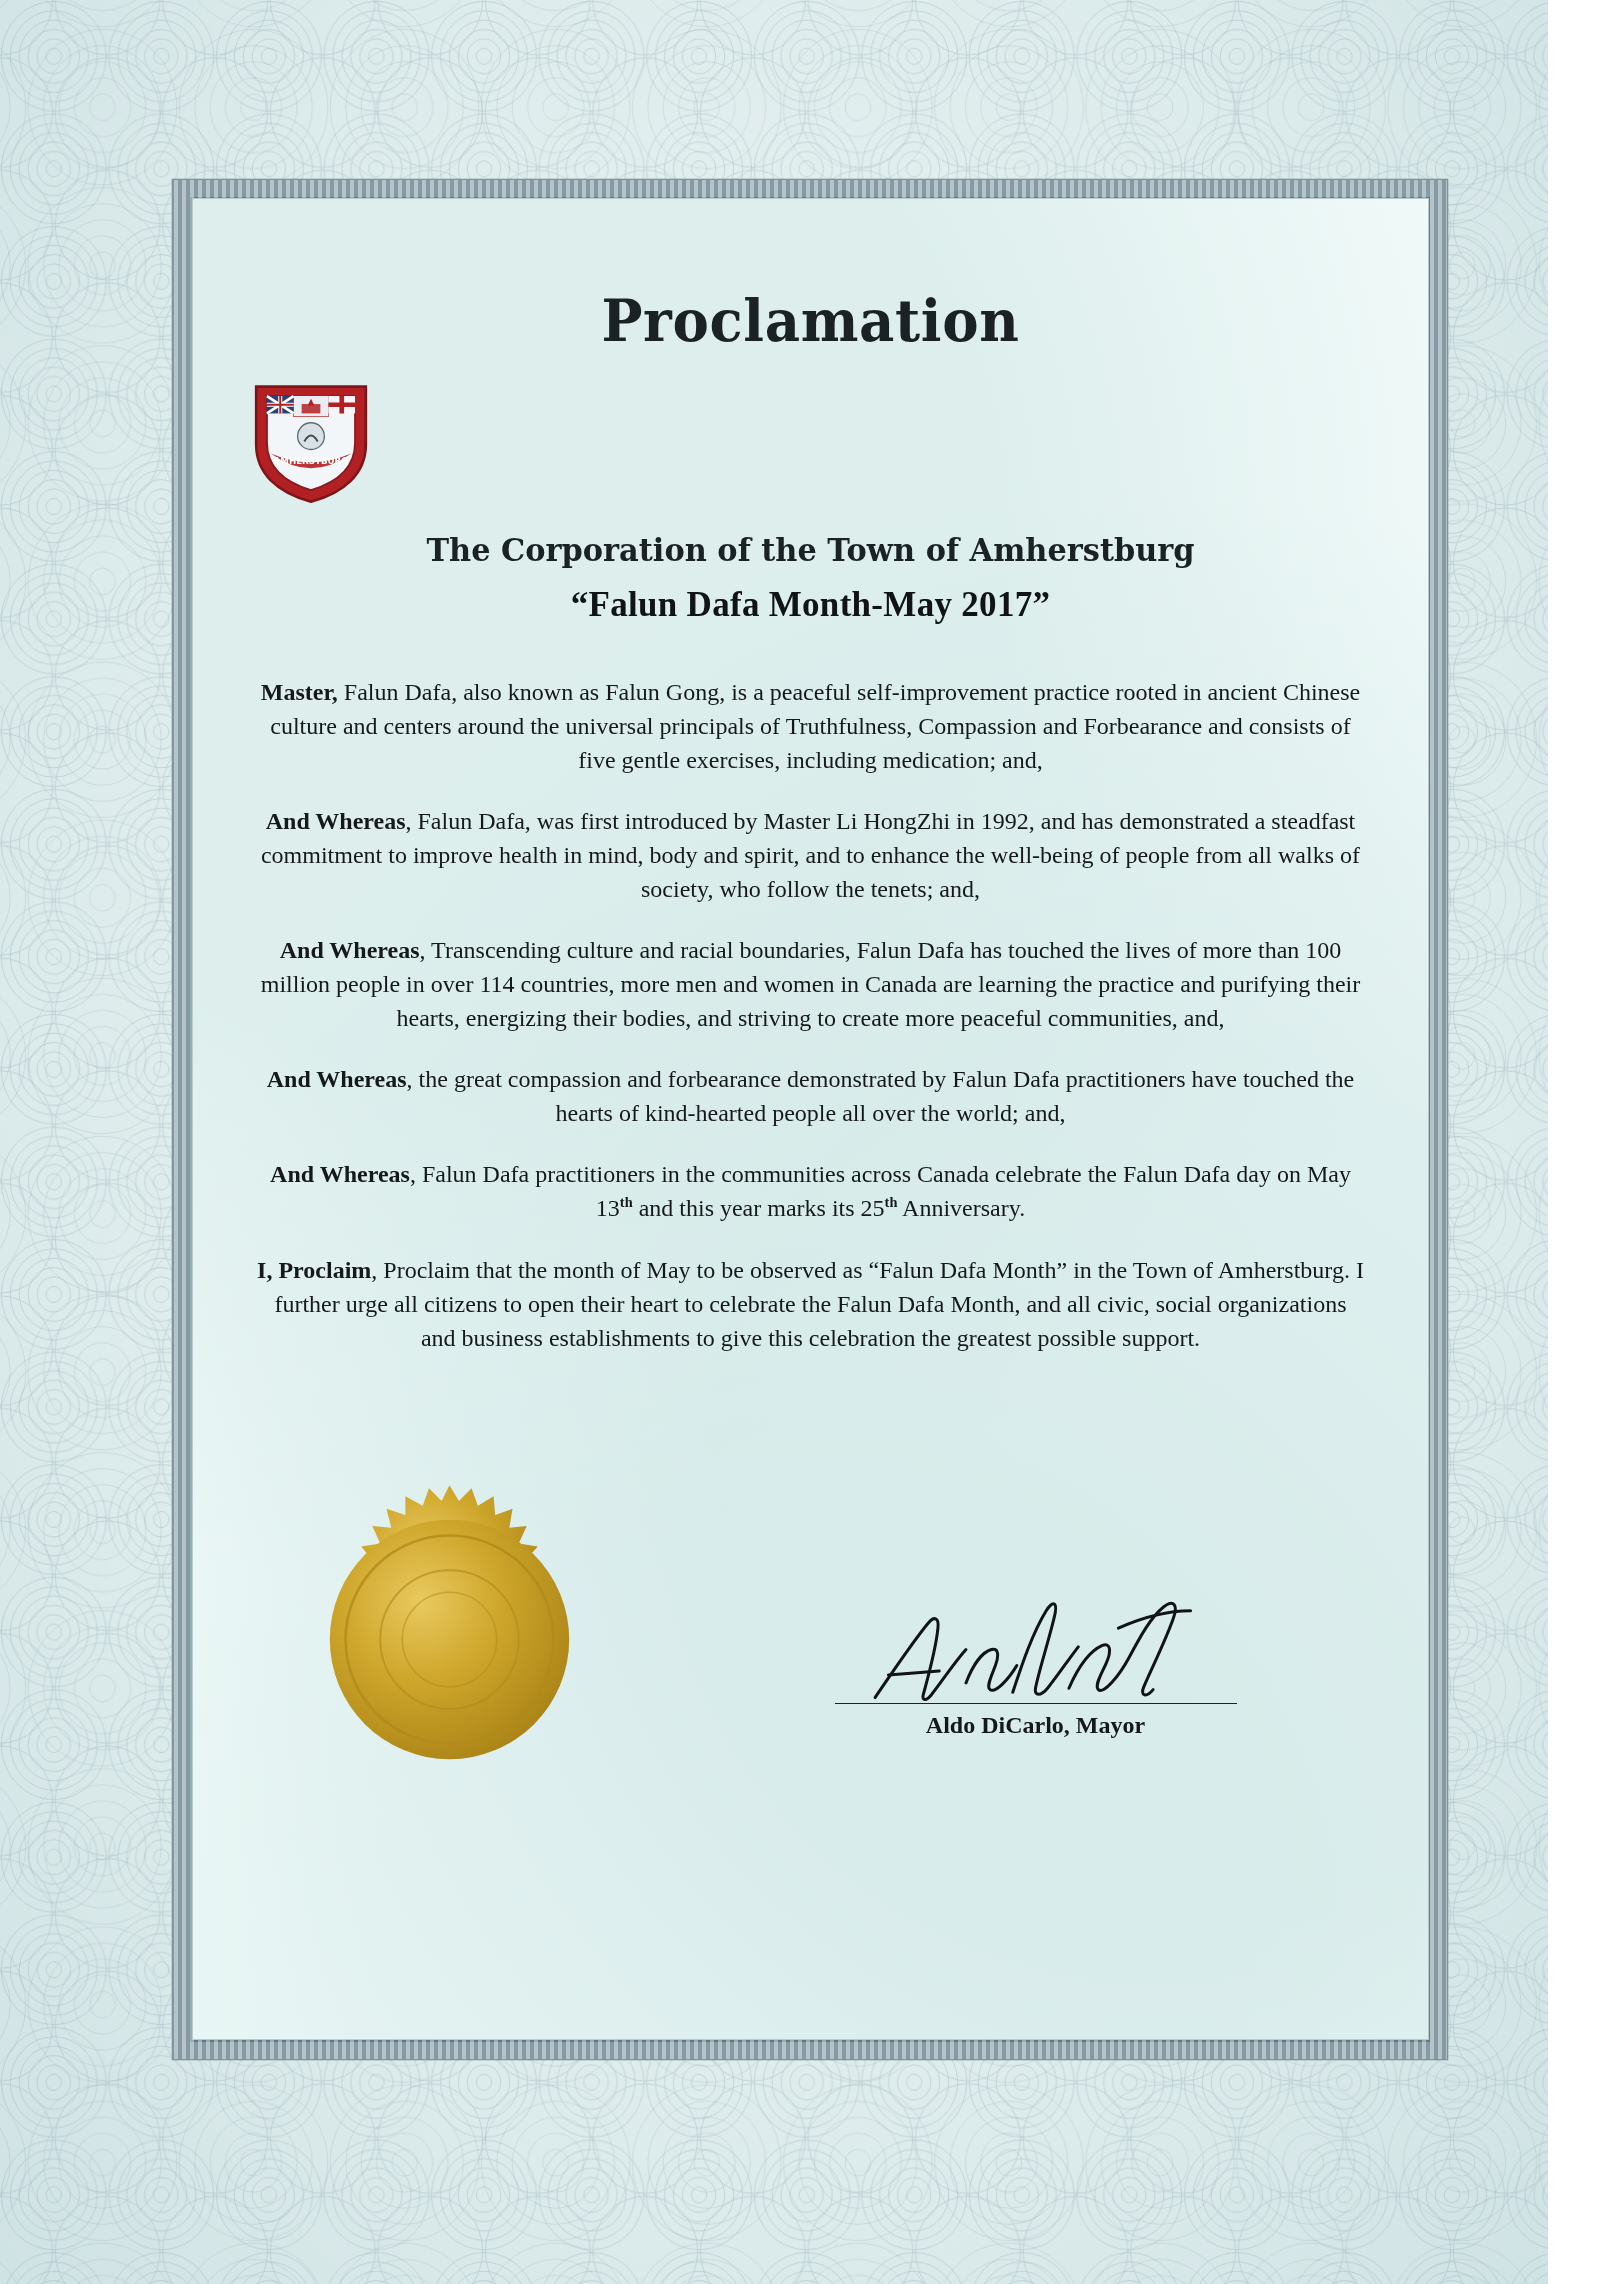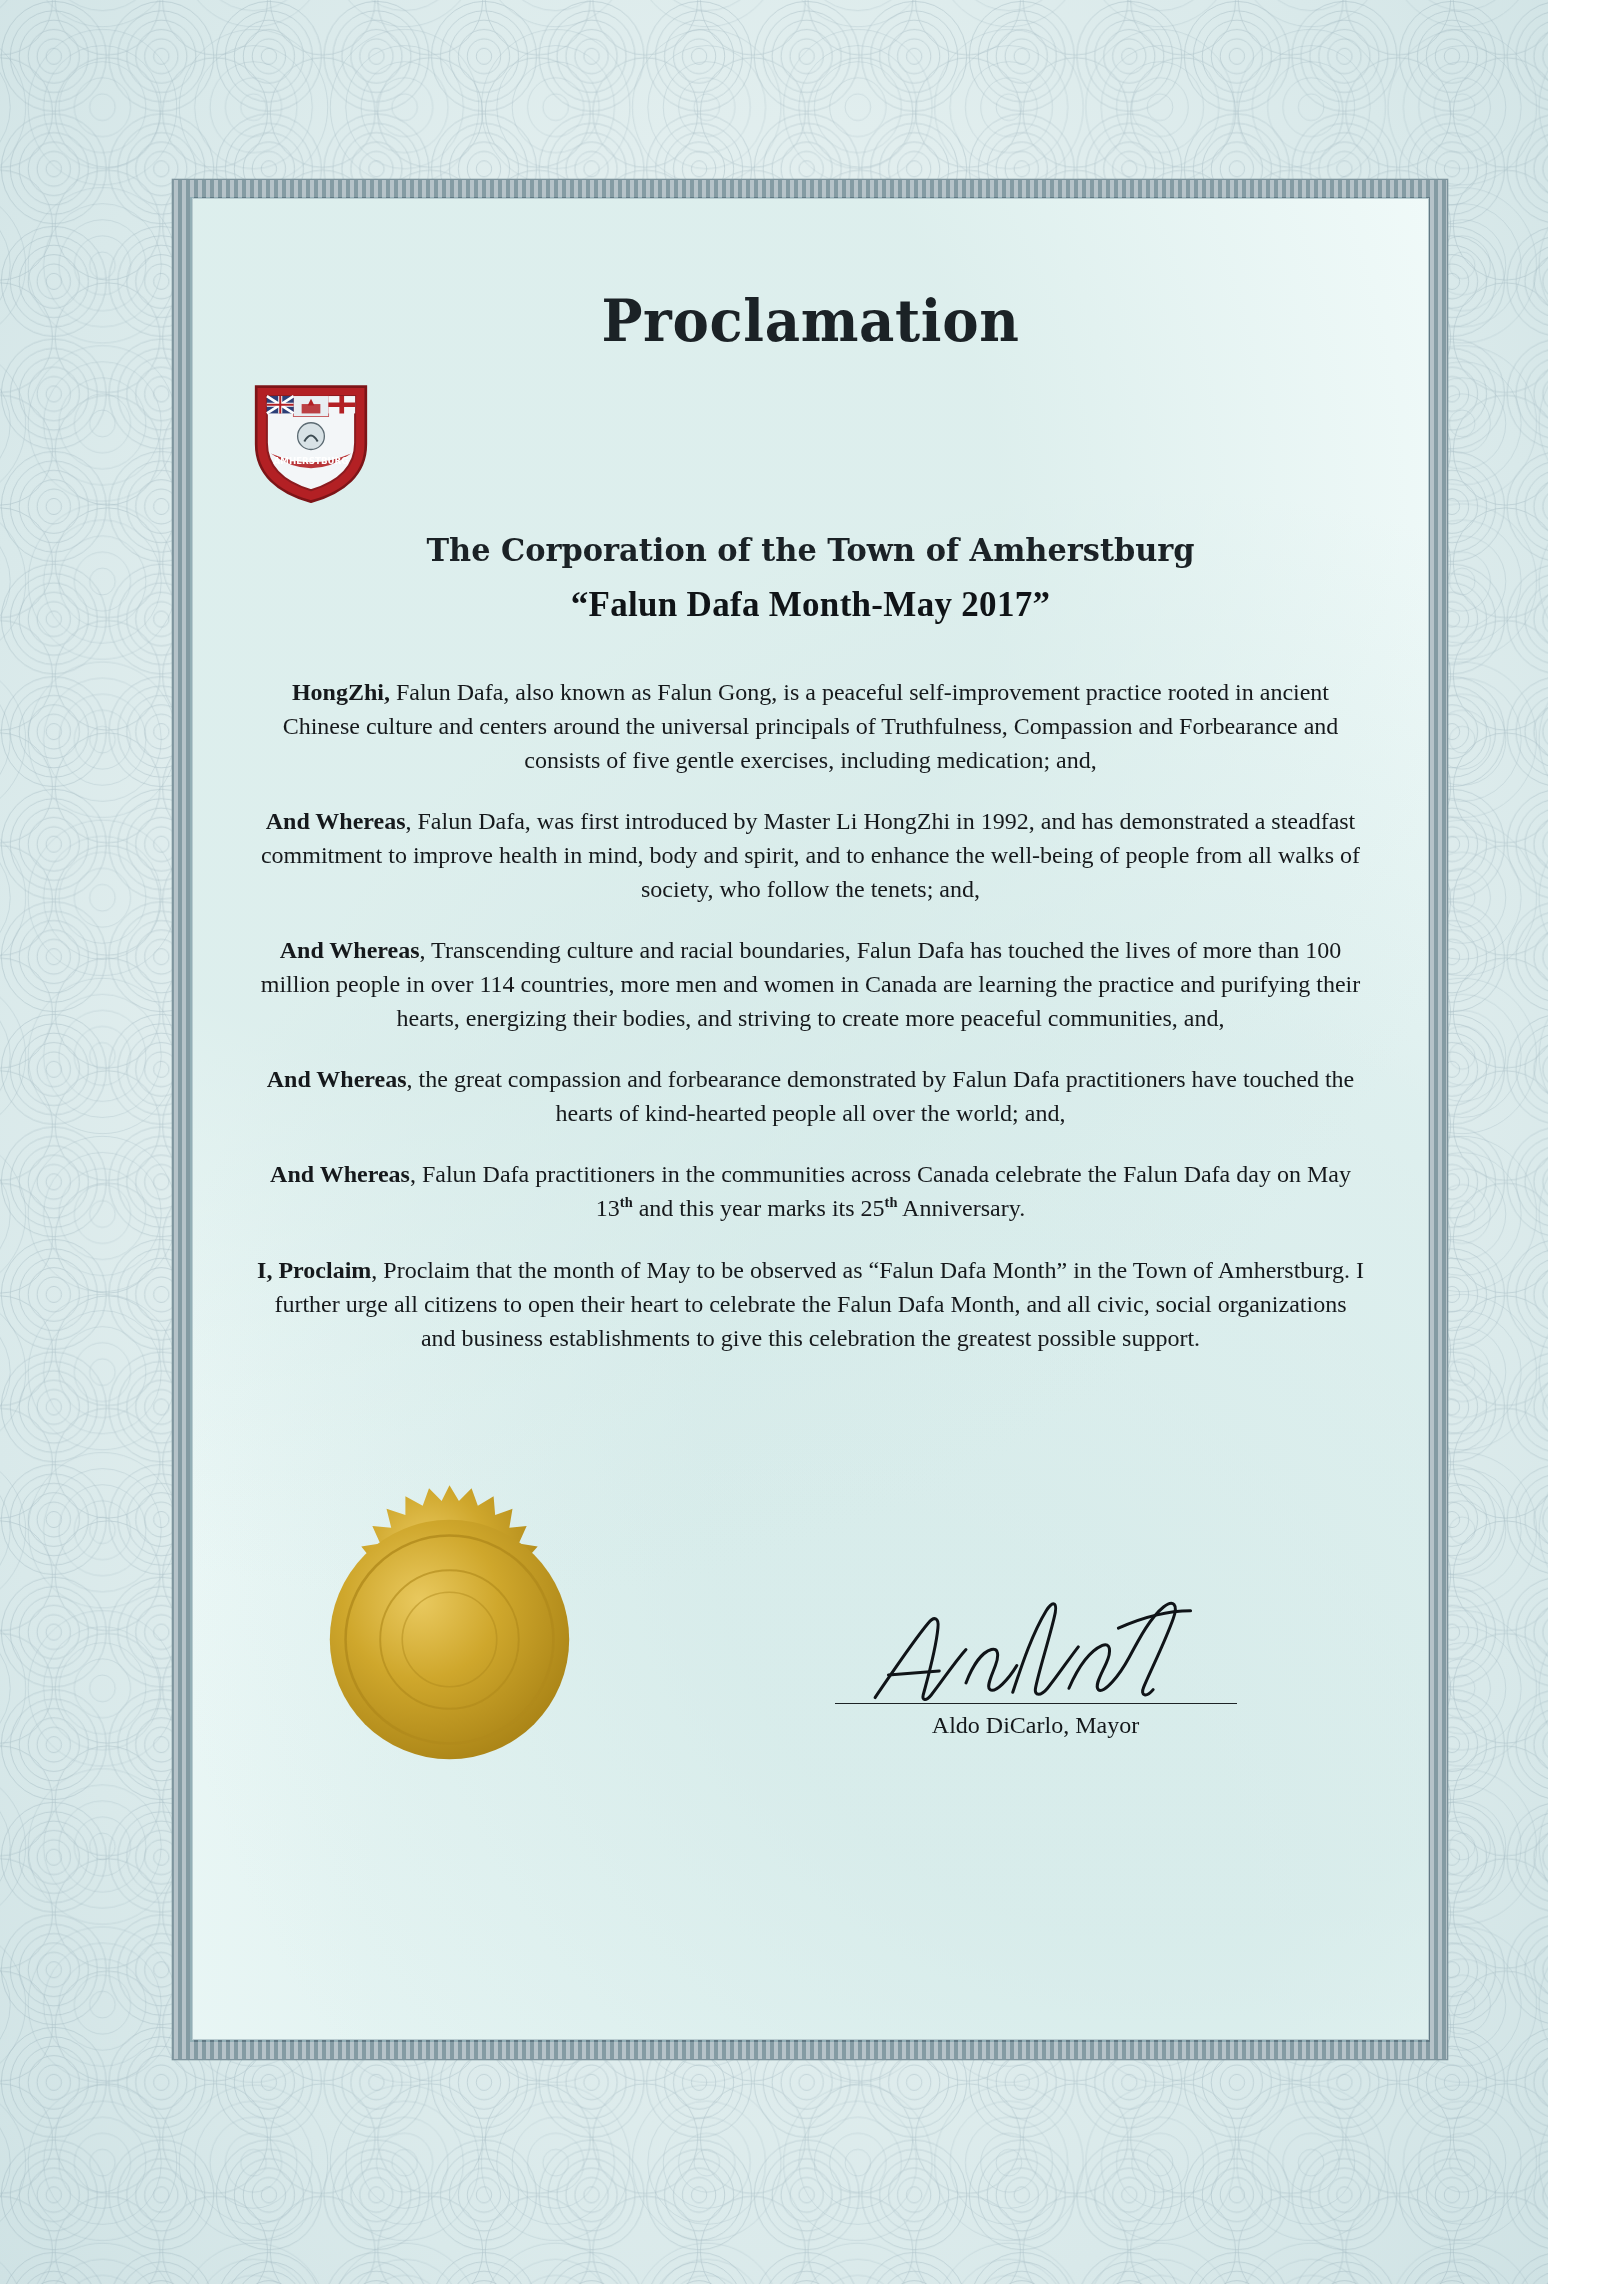--- a/index.html
+++ b/index.html
@@ -168,20 +168,21 @@
     width: 402px;
     height: 0;
     border-bottom: 1.3px solid #1d2326;
     margin: 0 auto;
   }
   .sig-name {
     margin-top: 8px;
     font-size: 24px;
     color: #14181b;
     font-family: "Liberation Serif", serif;
+    font-weight: bold;
   }
 </style>
 </head>
 <body>
 
 <div class="page">
 
   <div class="guilloche">
     <svg viewBox="0 0 2418 3409" preserveAspectRatio="none" xmlns="http://www.w3.org/2000/svg">
       <defs>
@@ -243,21 +244,21 @@
         <text x="100" y="126" font-family="DejaVu Sans, sans-serif" font-size="13" font-weight="bold" fill="#ffffff" text-anchor="middle">AMHERSTBURG</text>
       </svg>
     </div>
 
     <div class="org-line">The Corporation of the Town of Amherstburg</div>
 
     <div class="subject">“Falun Dafa Month-May 2017”</div>
 
     <div class="body-block">
       <p class="para">
-        <span class="lead">HongZhi,</span><span> Falun Dafa, also known as Falun Gong, is a peaceful self-improvement practice rooted in ancient Chinese culture and centers around the universal principals of Truthfulness, Compassion and Forbearance and consists of five gentle exercises, including medication; and,</span>
+        <span class="lead">Master,</span><span> Falun Dafa, also known as Falun Gong, is a peaceful self-improvement practice rooted in ancient Chinese culture and centers around the universal principals of Truthfulness, Compassion and Forbearance and consists of five gentle exercises, including medication; and,</span>
       </p>
       <p class="para">
         <span class="lead">And Whereas</span><span>, Falun Dafa, was first introduced by Master Li HongZhi in 1992, and has demonstrated a steadfast commitment to improve health in mind, body and spirit, and to enhance the well-being of people from all walks of society, who follow the tenets; and,</span>
       </p>
       <p class="para">
         <span class="lead">And Whereas</span><span>, Transcending culture and racial boundaries, Falun Dafa has touched the lives of more than 100 million people in over 114 countries, more men and women in Canada are learning the practice and purifying their hearts, energizing their bodies, and striving to create more peaceful communities, and,</span>
       </p>
       <p class="para">
         <span class="lead">And Whereas</span><span>, the great compassion and forbearance demonstrated by Falun Dafa practitioners have touched the hearts of kind-hearted people all over the world; and,</span>
       </p>

